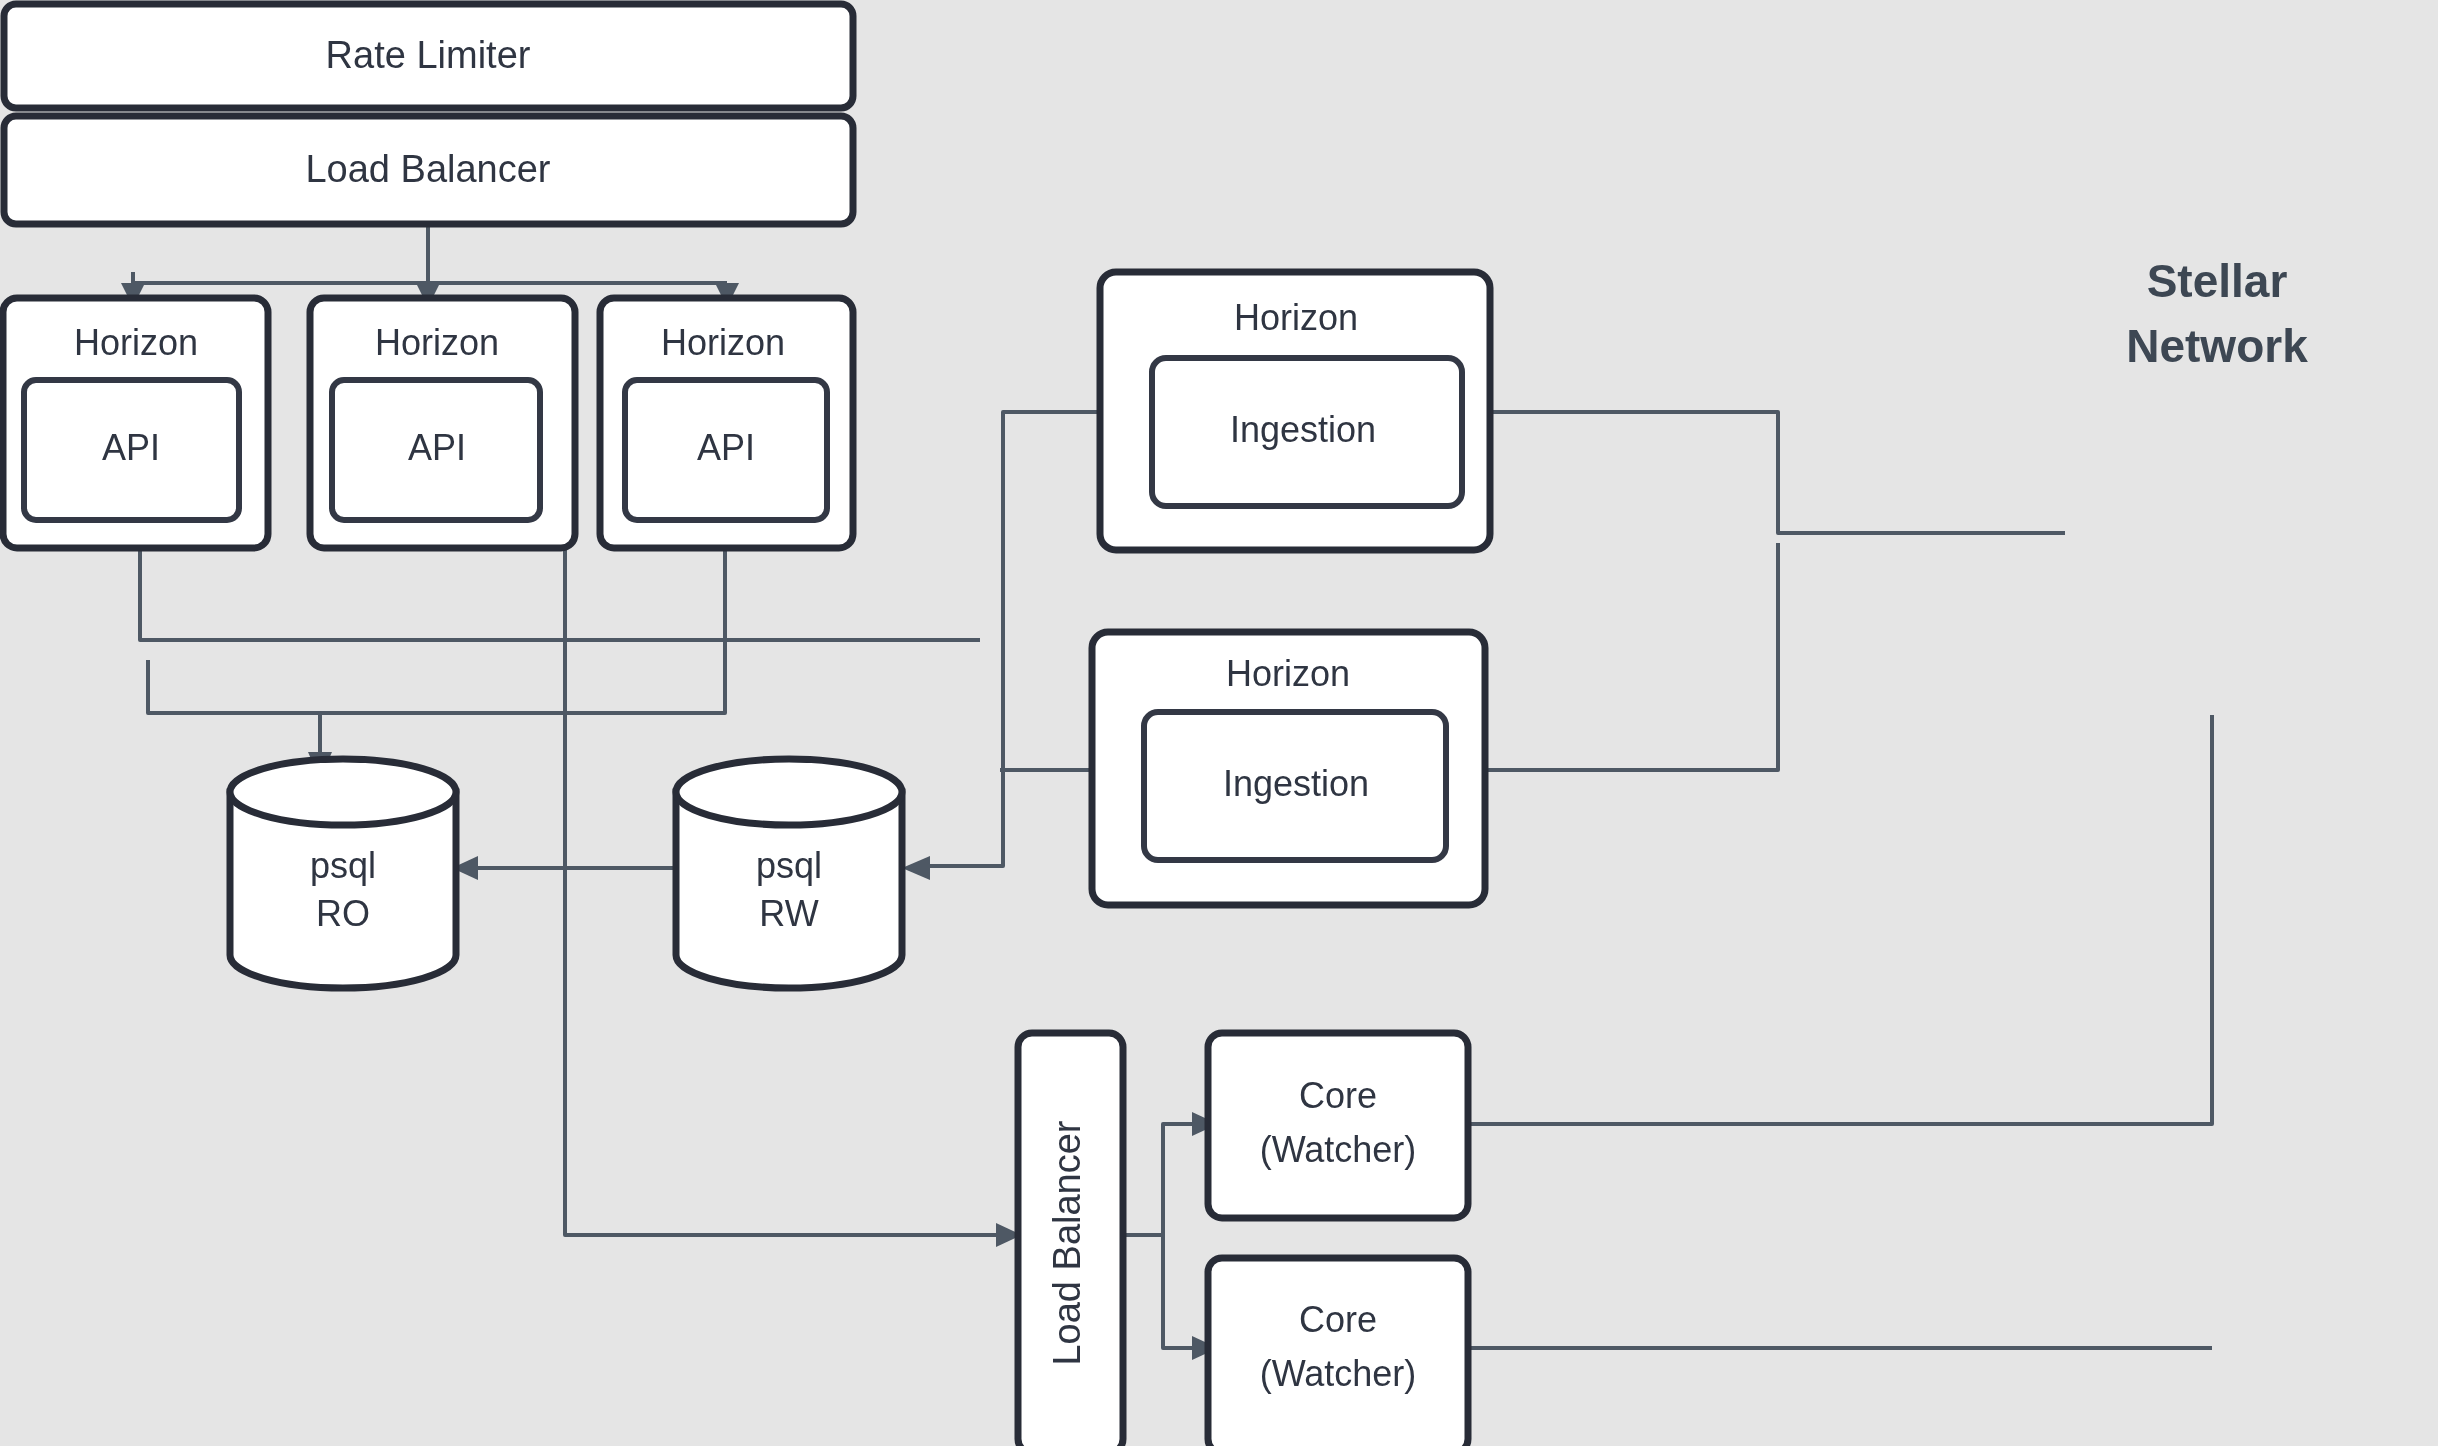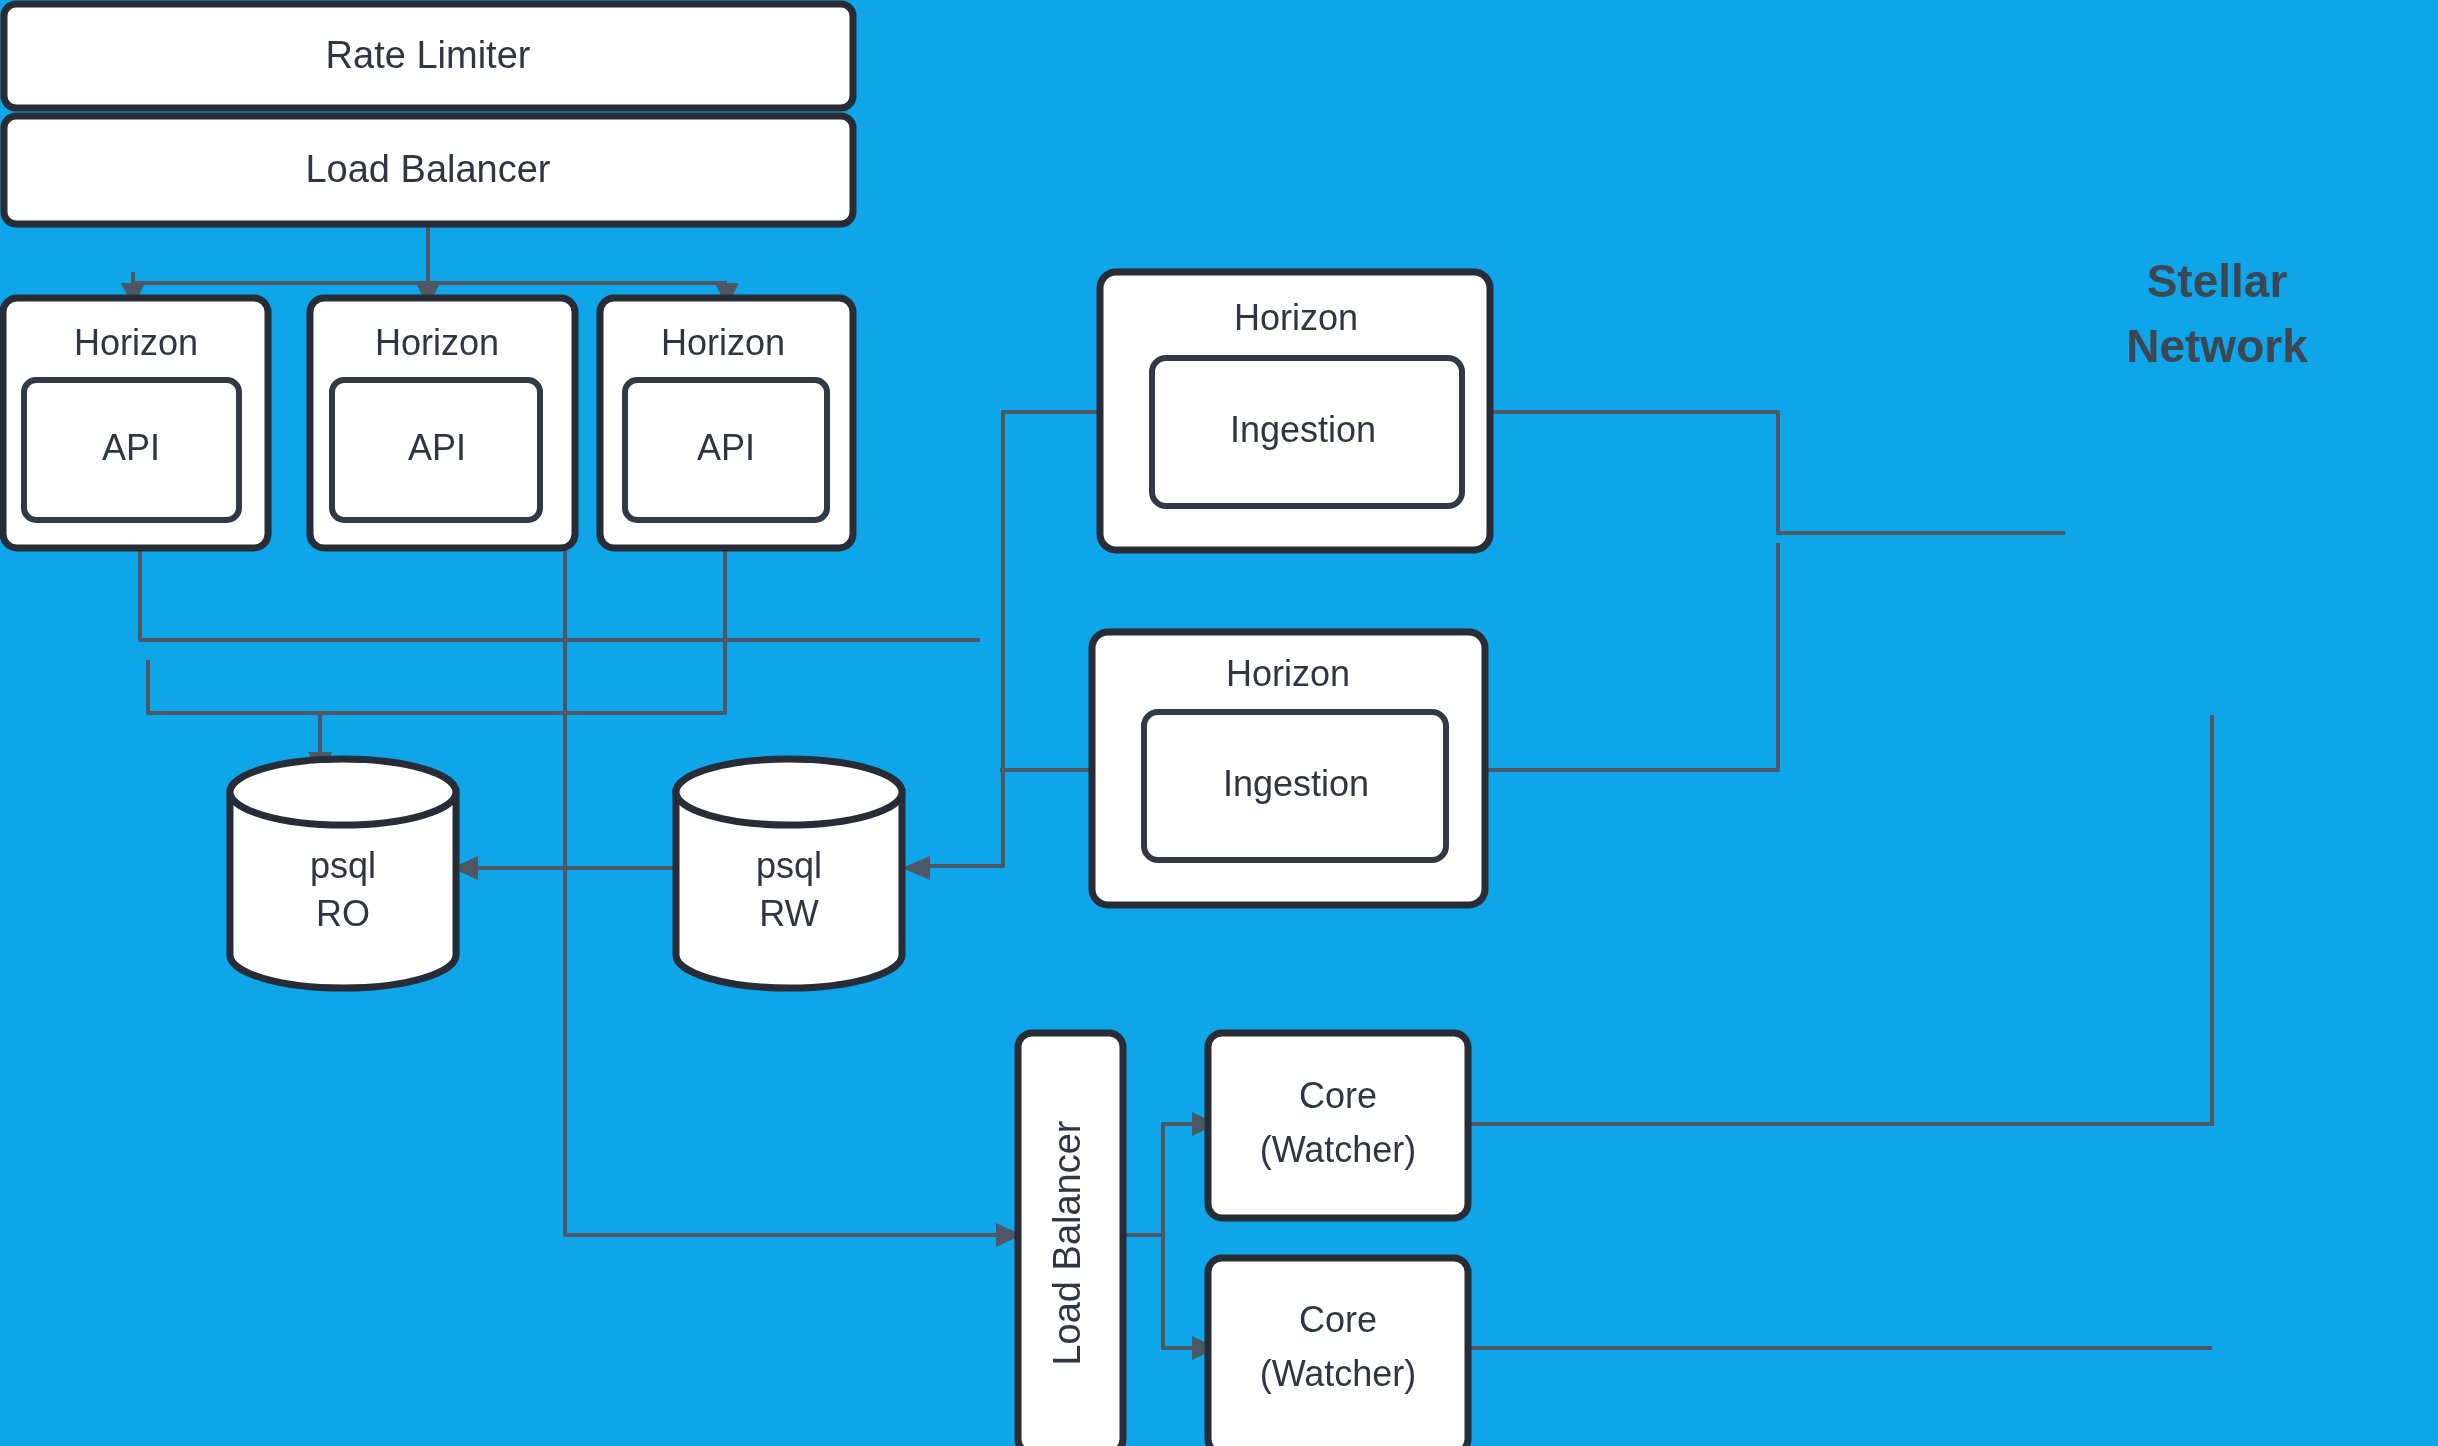--- a/index.html
+++ b/index.html
@@ -2,21 +2,21 @@
 <html><head>
 <meta charset="utf-8">
 <title>Stellar Horizon Architecture Diagram</title>
 <style>
   html,body{margin:0;padding:0;background:#000;}
   body{
     width:2438px;height:1446px;overflow:hidden;
     font-family:"Liberation Sans","DejaVu Sans",sans-serif;
     background:#000000;
   }
-  #diagram-root{position:relative;width:2438px;height:1446px;background:#0ea5e9;}
+  #diagram-root{position:relative;width:2438px;height:1446px;background:#e5e5e5;}
   svg#diagram-canvas{position:absolute;left:0;top:0;width:2438px;height:1446px;display:block;}
 
   
   .node-shape{fill:#ffffff;stroke:#282c37;stroke-width:7;}
   .node-shape-inner{fill:#ffffff;stroke:#333845;stroke-width:6;}
   .cyl-body{fill:#ffffff;stroke:#282c37;stroke-width:7;}
   .cyl-top{fill:#ffffff;stroke:#282c37;stroke-width:7;}
 
   
   .link{fill:none;stroke:#4e5864;stroke-width:4;stroke-linejoin:round;stroke-linecap:butt;}

